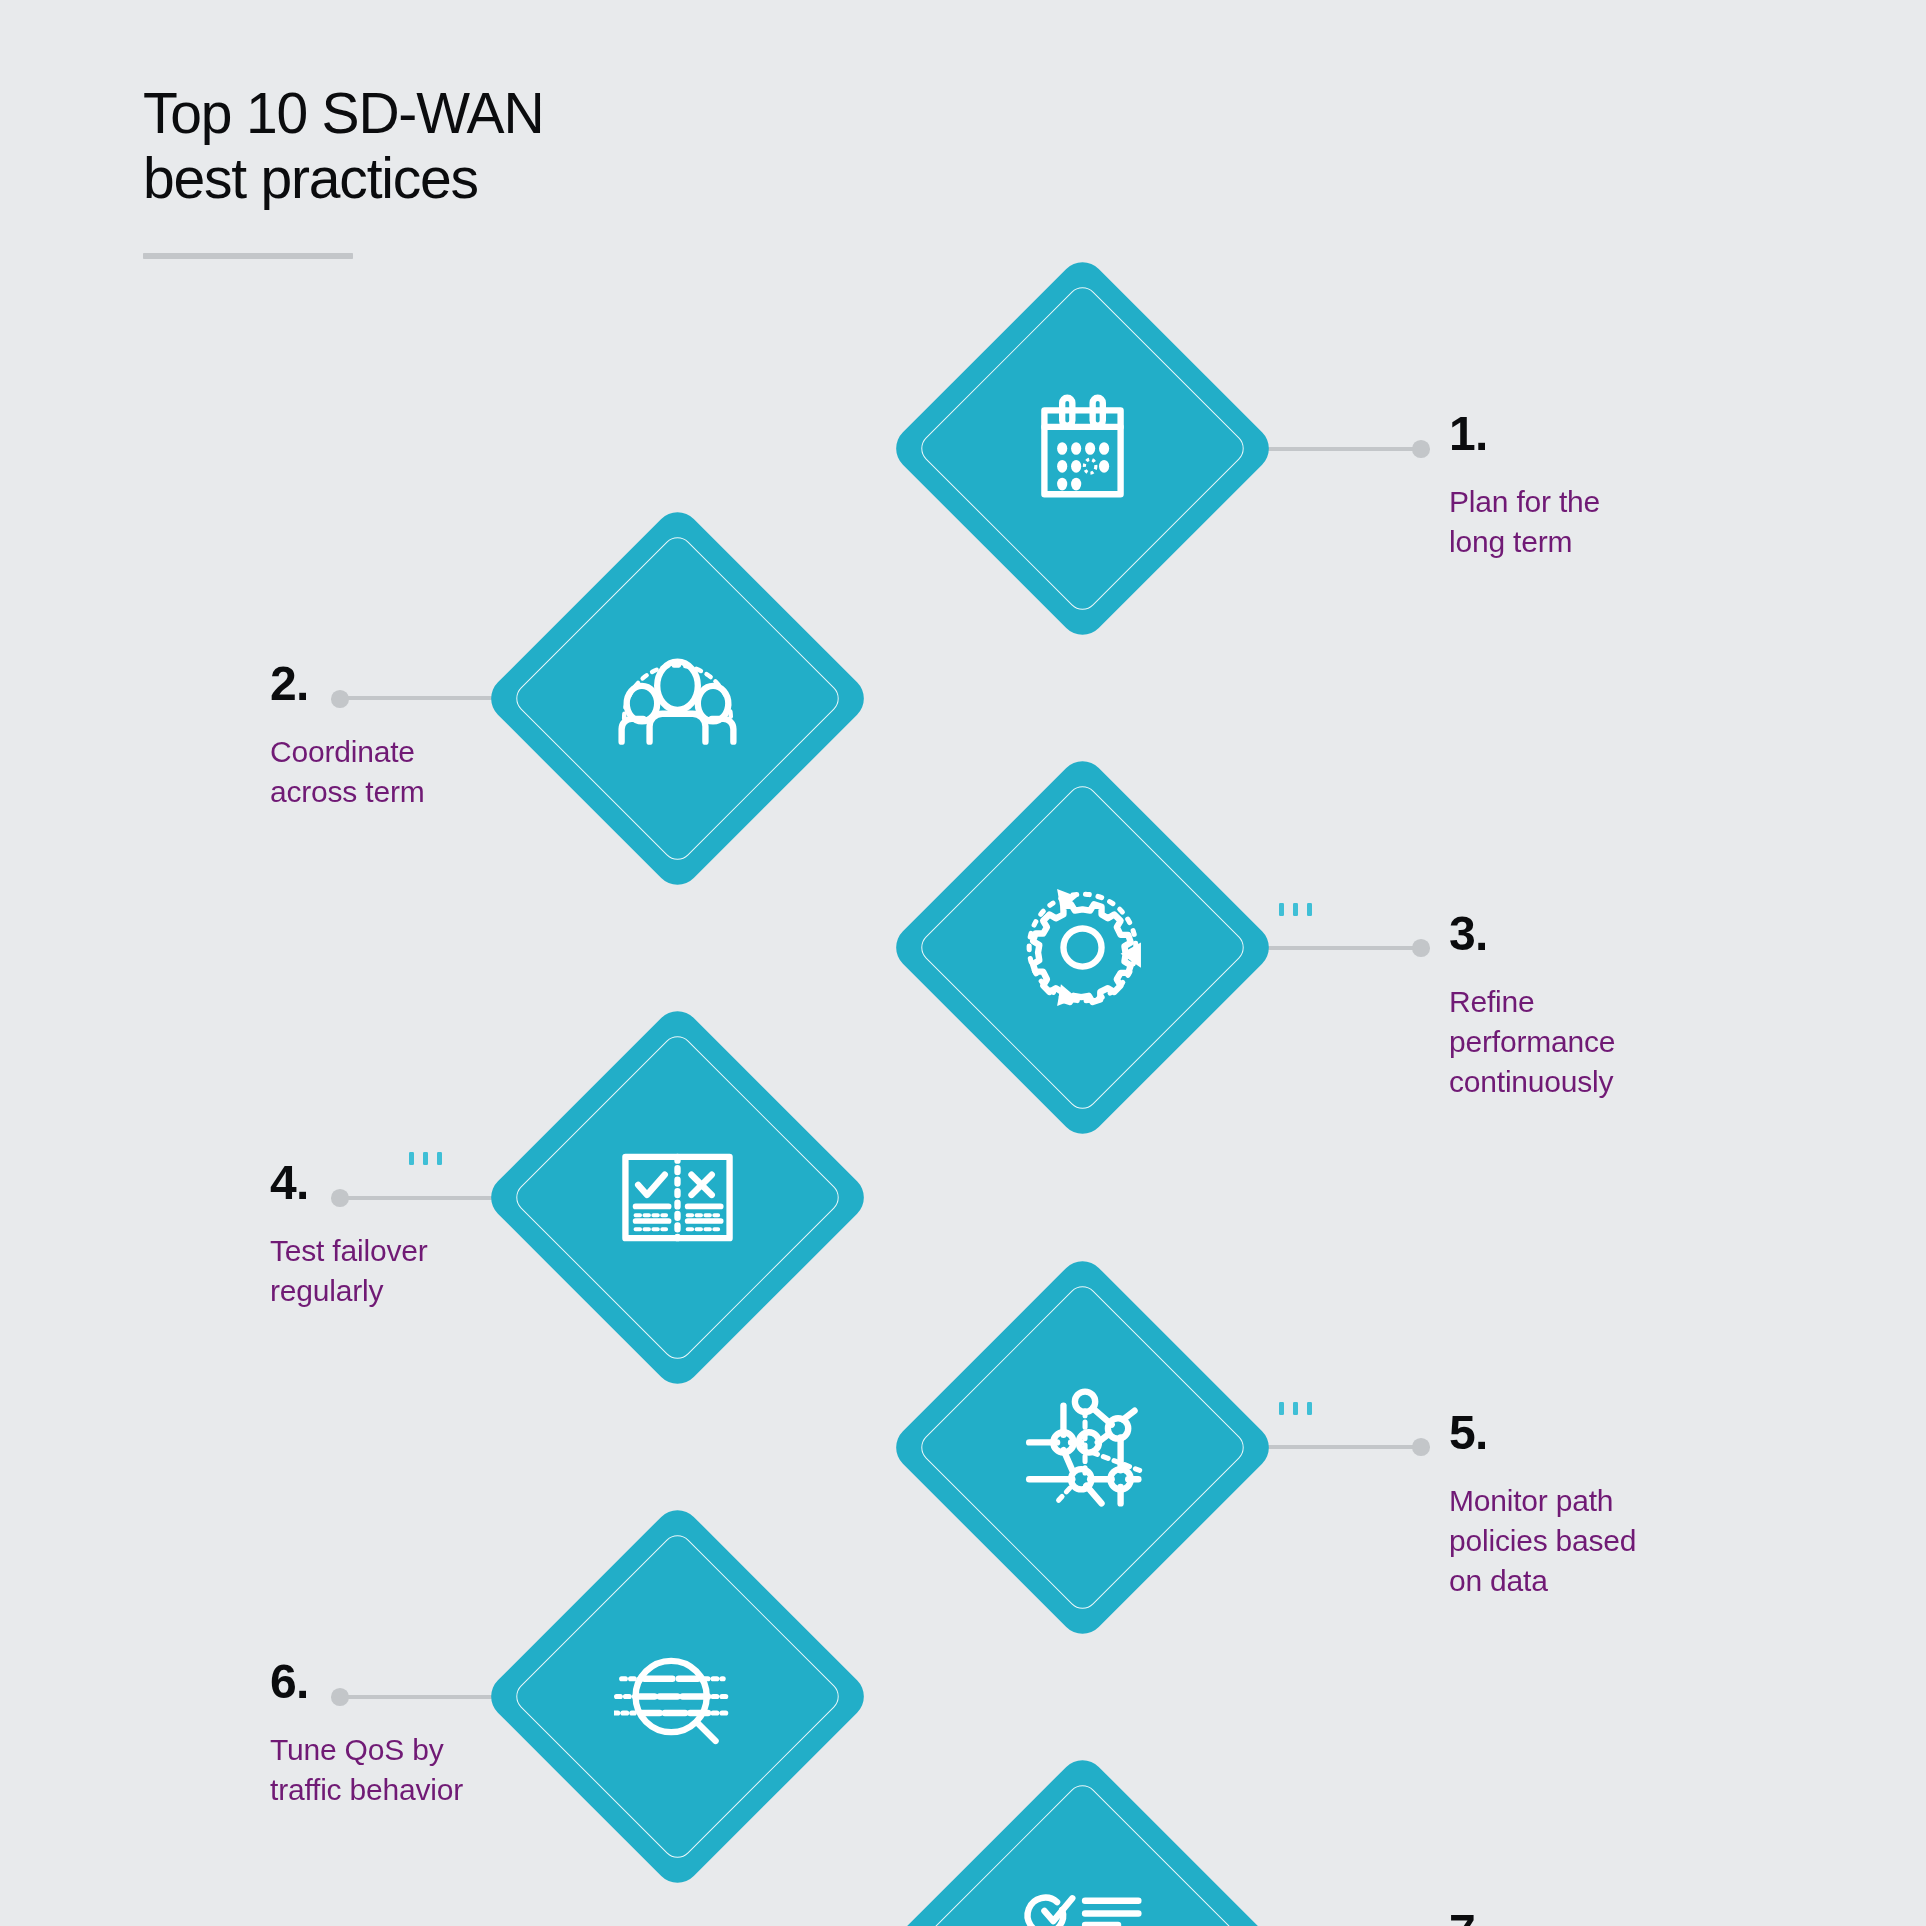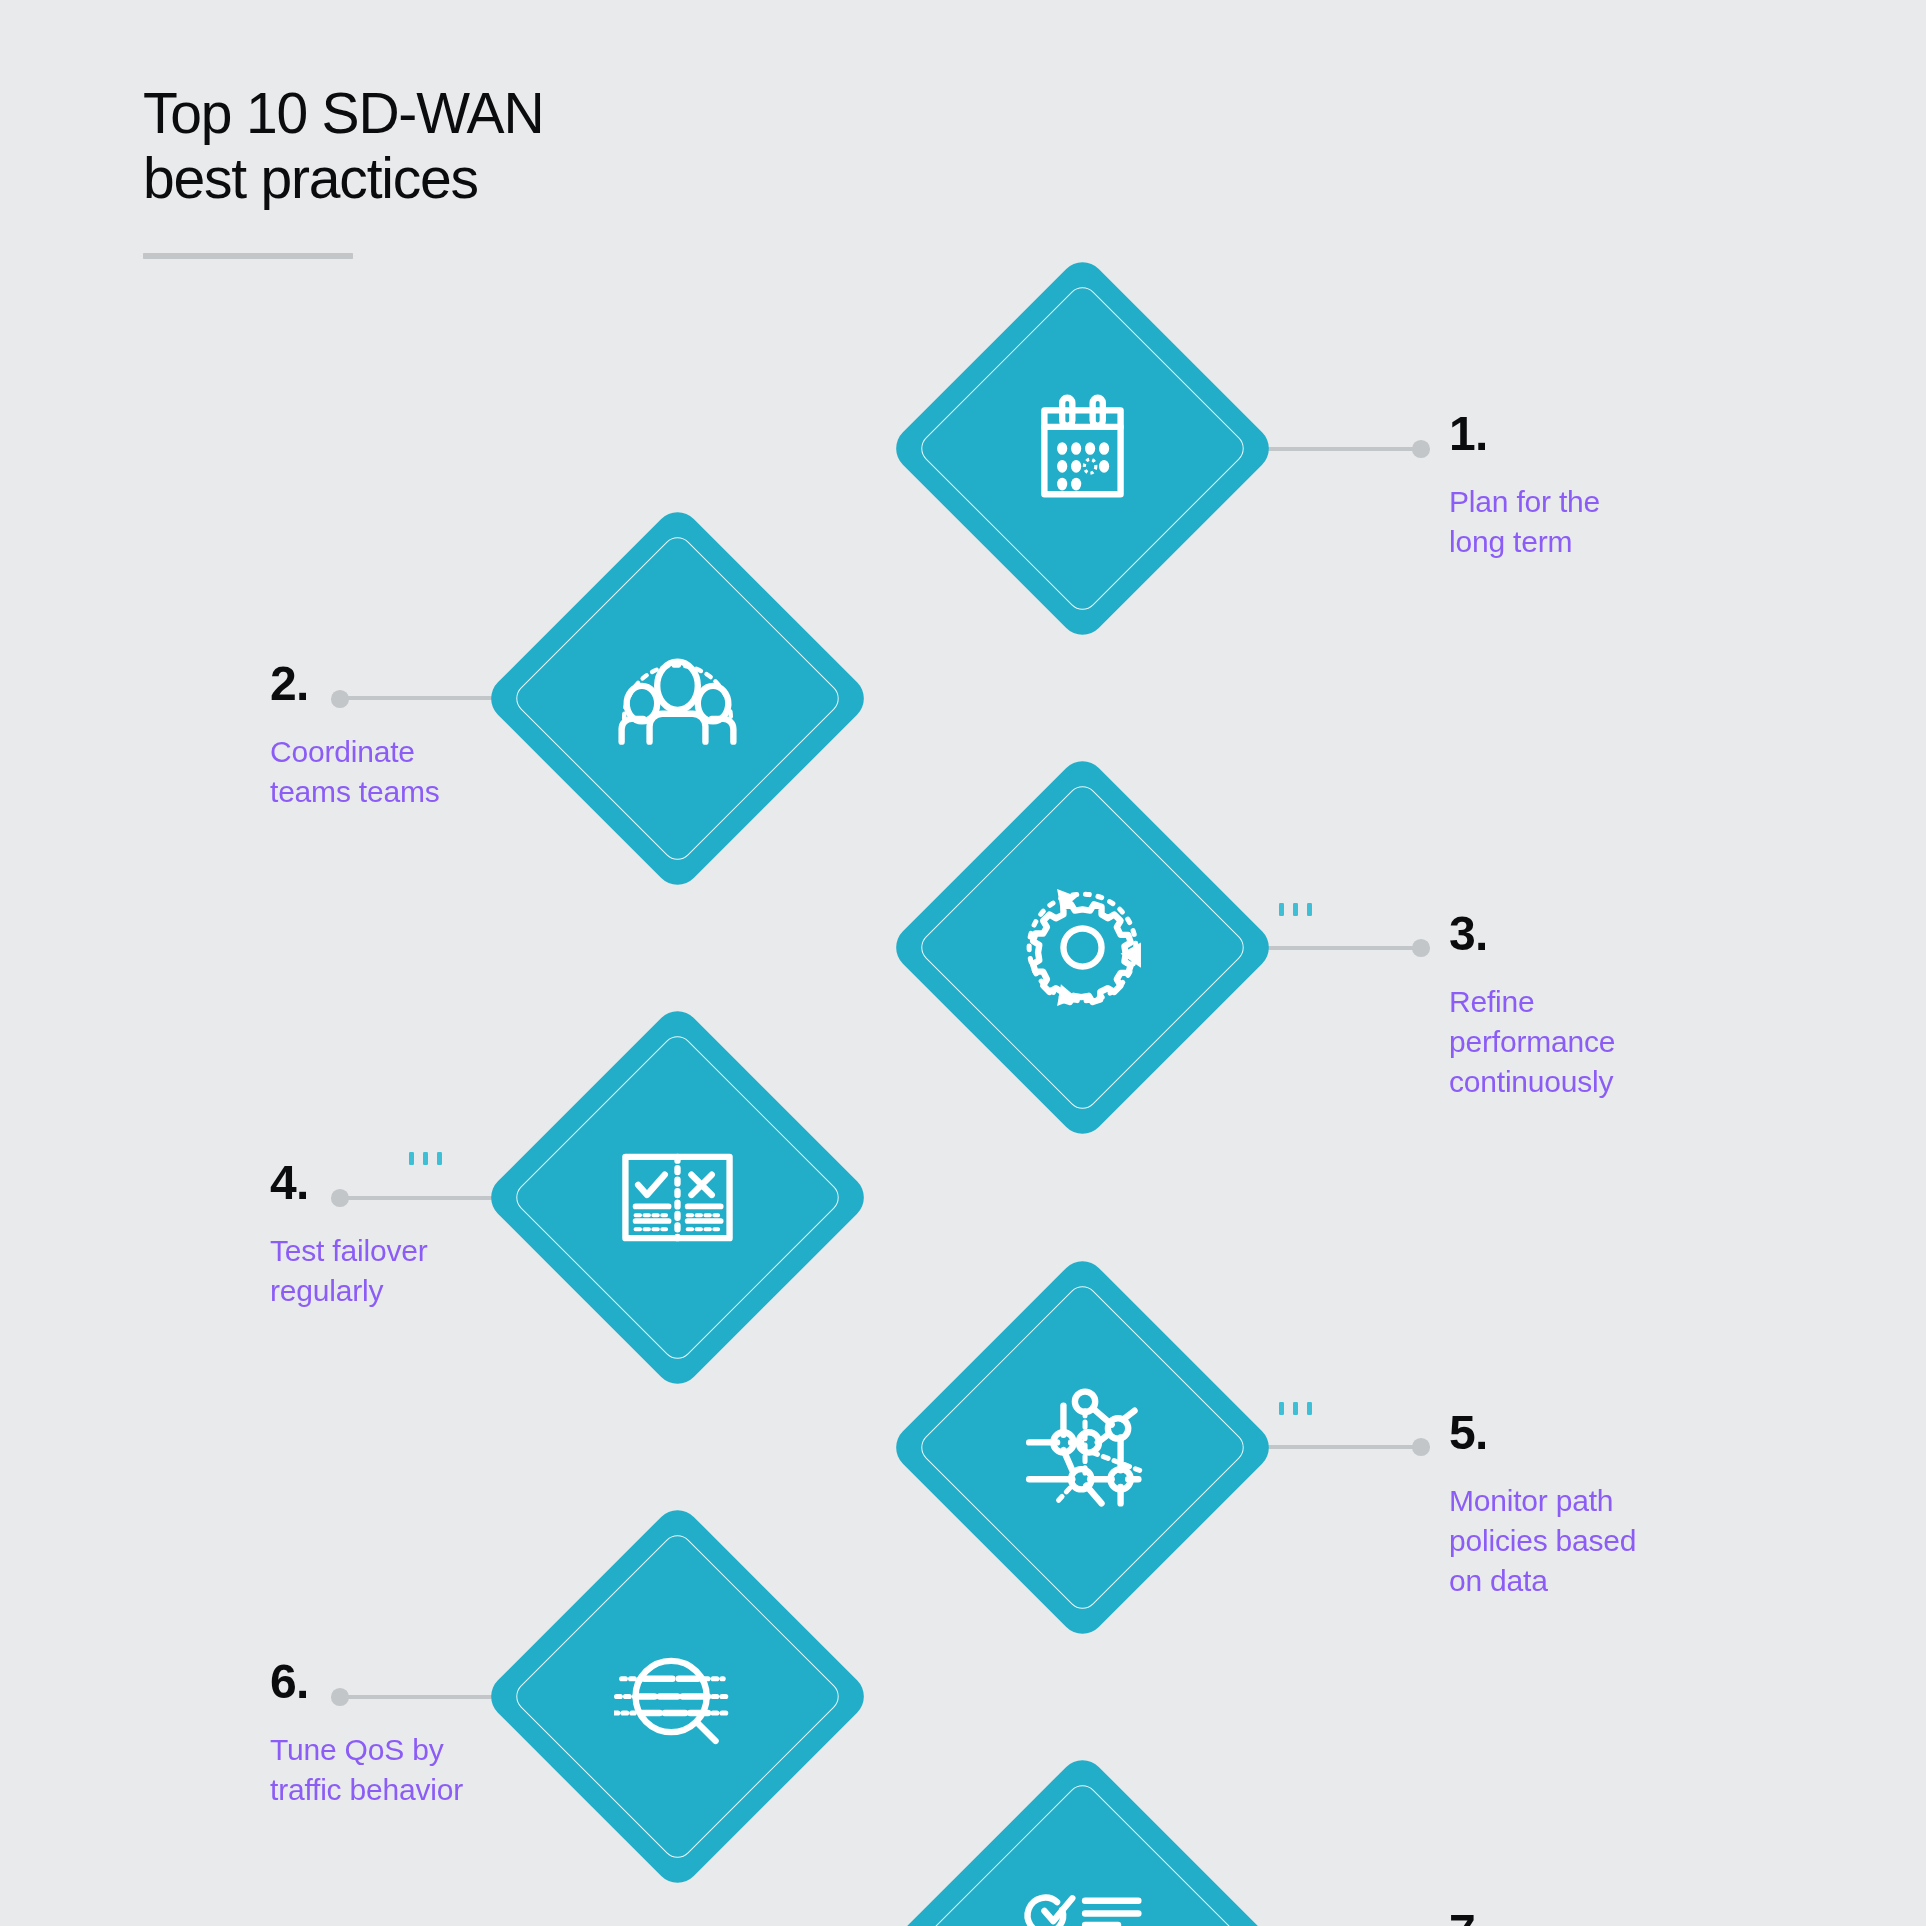--- a/index.html
+++ b/index.html
@@ -49,21 +49,21 @@
   .dashes{position:absolute;display:flex;gap:9.2px;}
   .dashes i{display:block;width:5px;height:13px;background:#3fbfd6;border-radius:1.2px;}
 
   
   .item{position:absolute;}
   .item .num{
     font-size:48px;font-weight:bold;color:#0b0c0e;line-height:1;
     letter-spacing:-0.8px;margin:0 0 24px 0;
   }
   .item .cap{
-    font-size:30px;line-height:1.33;color:#8b5cf6;font-weight:400;
+    font-size:30px;line-height:1.33;color:#701a75;font-weight:400;
     white-space:pre-line;margin:0;letter-spacing:-0.2px;
   }
   .item.right{text-align:left;}
   .item.left{text-align:left;}
 </style>
 </head>
 <body>
 
 <div id="header">
   <h1 id="title">Top 10 SD-WAN
@@ -227,21 +227,21 @@
     <div class="item right" style="left: 1449px; width: 455px; top: 410px;">
       <div class="num">1.</div>
       <div class="cap">Plan for the
 long term</div>
     </div>
     <div class="conn" style="left: 339px; top: 696px; width: 166px;"></div>
     <div class="dot" style="left: 331px; top: 690px;"></div>
     <div class="item left" style="left: 270px; width: 385px; top: 660px;">
       <div class="num">2.</div>
       <div class="cap">Coordinate
-teams teams</div>
+across term</div>
     </div>
     <div class="conn" style="left: 1255px; top: 946px; width: 166px;"></div>
     <div class="dot" style="left: 1412px; top: 939px;"></div>
     <div class="dashes" style="left: 1279px; top: 903px;">
       <i></i>
       <i></i>
       <i></i>
     </div>
     <div class="item right" style="left: 1449px; width: 455px; top: 910px;">
       <div class="num">3.</div>

